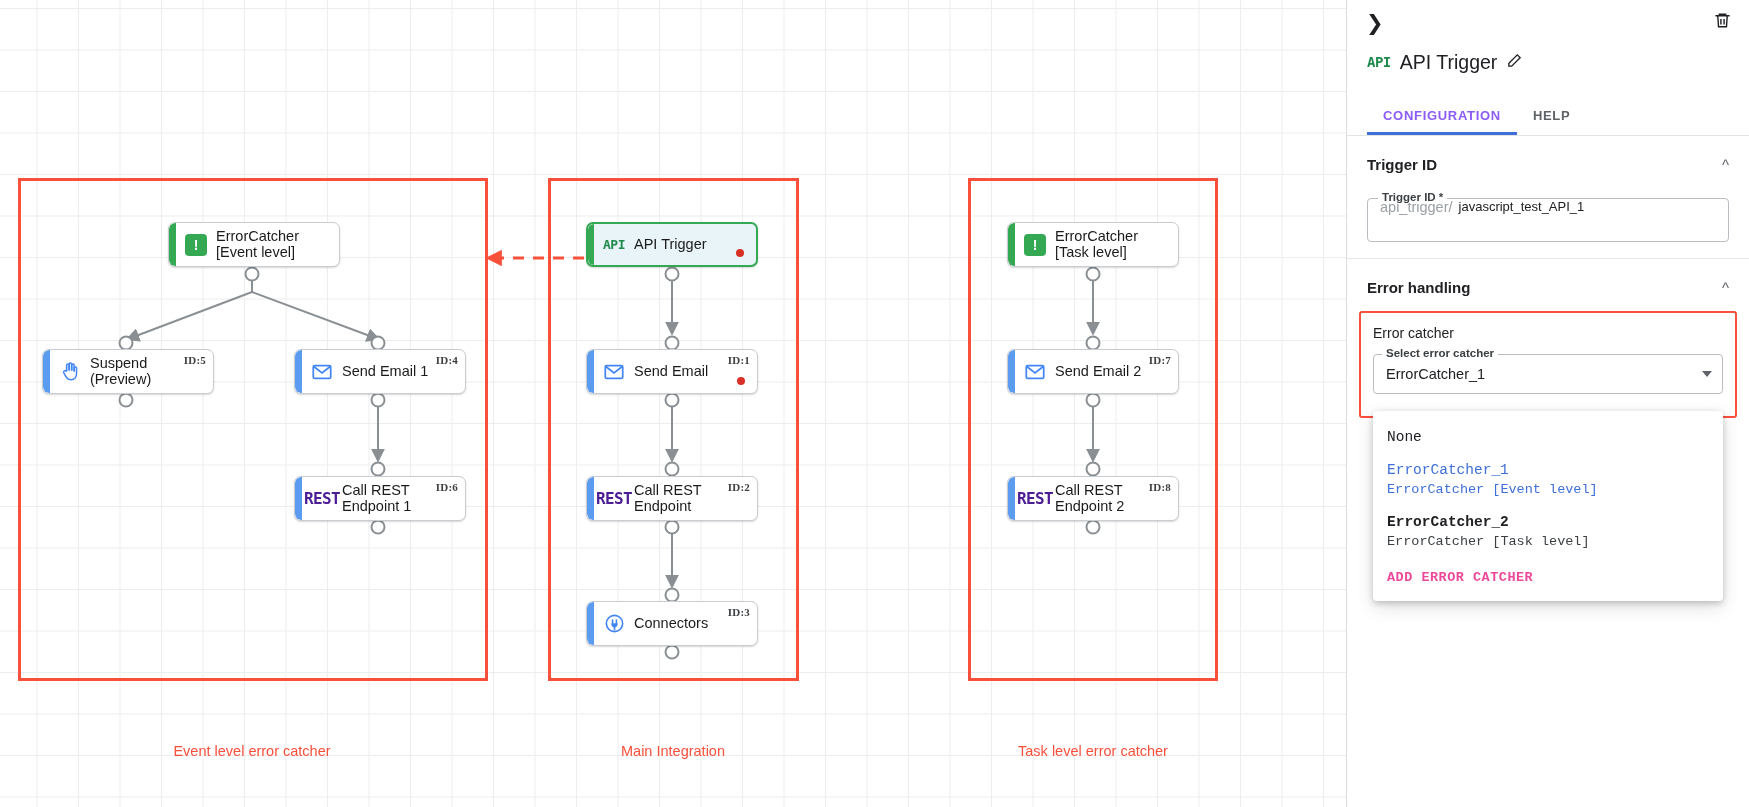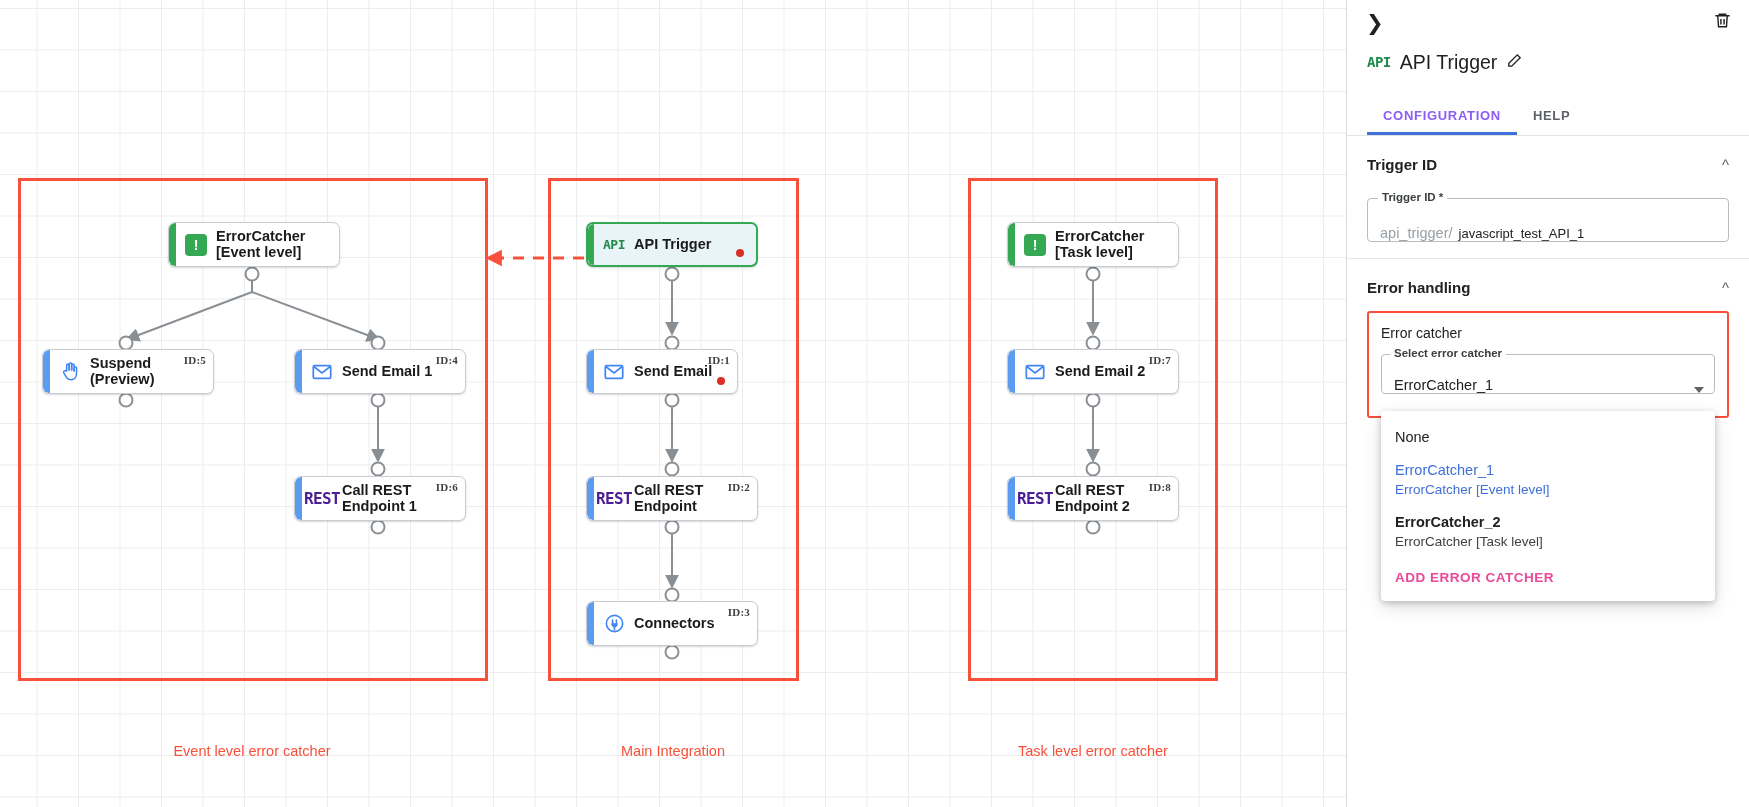--- a/index.html
+++ b/index.html
@@ -67,21 +67,20 @@
     font-size: 13px; font-weight: bold;
   }
   .node .label {
     flex: 1;
     font-size: 14.5px;
     color: #1b1b1b;
     line-height: 15.5px;
     padding-right: 8px;
     white-space: pre-line;
     font-family: "Liberation Sans", sans-serif;
-    font-weight: bold;
   }
   .node .idbadge {
     position: absolute;
     top: 4px; right: 7px;
     font-size: 11px;
     color: #3d4043;
     font-weight: 600;
     letter-spacing: .2px;
     font-family: Liberation Serif, serif;
   }
@@ -162,47 +161,47 @@
   .section-head .title { font-size: 15px; font-weight: bold; color: #202124; }
   .caret-up { color:#5f6368; font-size: 15px; line-height:1; }
   .section-divider { height:1px; background:#e5e6e8; margin: 0; }
 
   .field-wrap { padding: 10px 20px 16px; }
   .outlined {
     position: relative;
     border: 1px solid #b9bdc2;
     border-radius: 4px;
     height: 44px;
-    display: flex; align-items: flex-end;
+    display: flex; align-items: flex-start;
     padding: 0 12px;
     background: #fff;
   }
   .outlined .legend {
     position: absolute; top: -8px; left: 10px;
     background: #fff; padding: 0 4px;
     font-size: 11.5px; color: #3c4043; font-weight: 600;
   }
   .prefix { color: #9aa0a6; font-size: 14.5px; margin-right: 6px; }
   .fieldval { color: #202124; font-size: 13px; }
 
   
   .err-block {
-    margin: 0 20px;
+    margin: 0 12px;
     border: 2px solid #f9503b;
     border-radius: 3px;
     padding: 12px 12px 22px;
     position: relative;
   }
   .err-label { font-size: 14px; color: #202124; margin-bottom: 13px; }
   .select-outlined {
     position: relative;
     border: 1px solid #b9bdc2;
     border-radius: 4px;
     height: 40px;
-    display: flex; align-items: flex-end; justify-content: space-between;
+    display: flex; align-items: center; justify-content: space-between;
     padding: 0 10px 0 12px;
     background: #fff; cursor: pointer;
   }
   .select-outlined .legend {
     position: absolute; top: -8px; left: 8px;
     background: #fff; padding: 0 4px;
     font-size: 11.5px; color: #3c4043; font-weight: 600;
   }
   .select-value { font-size: 14.5px; color: #202124; }
   .arrow-down {
@@ -213,20 +212,21 @@
   }
   .menu {
     position: absolute;
     left: 12px; right: 12px;
     top: 98px;
     background: #fff;
     border-radius: 4px;
     box-shadow: 0 2px 6px rgba(0,0,0,.20), 0 6px 18px rgba(0,0,0,.13);
     padding: 10px 0 14px;
     z-index: 5;
+    font-family: Liberation Mono, monospace;
   }
   .menu-item { padding: 7px 14px; cursor: pointer; }
   .menu-item .mi-main { font-size: 14.5px; color: #202124; line-height: 19px; }
   .menu-item .mi-sub  { font-size: 13.5px; color: #3c4043; line-height: 19px; }
   .menu-item.selected .mi-main { color: #3f6fd8; }
   .menu-item.selected .mi-sub { color: #3f6fd8; }
   .menu-item.bold .mi-main { font-weight: bold; }
   .menu-action {
     padding: 12px 14px 2px;
     color: #ec4899; font-size: 13.5px; font-weight: 600;
@@ -336,21 +336,21 @@
           <div class="idbadge">ID:6</div>
         </div>
         <div class="node trigger" style="left: 586px; top: 222px; width: 172px; height: 45px;">
           <div class="accent"></div>
           <div class="ico">
             <span class="gicon-api">API</span>
           </div>
           <div class="label">API Trigger</div>
           <div class="reddot"></div>
         </div>
-        <div class="node task" style="left: 586px; top: 349px; width: 152px; height: 45px;">
+        <div class="node task" style="left: 586px; top: 349px; width: 172px; height: 45px;">
           <div class="accent"></div>
           <div class="ico">
             <svg width="22" height="22" viewBox="0 0 24 24" fill="none" stroke="#4285f4" stroke-width="1.9">
               <rect x="2.5" y="5" width="19" height="14" rx="1.5"></rect>
               <path d="M3 6l9 7 9-7"></path>
             </svg>
           </div>
           <div class="label">Send Email</div>
           <div class="idbadge">ID:1</div>
           <div class="reddot"></div>

